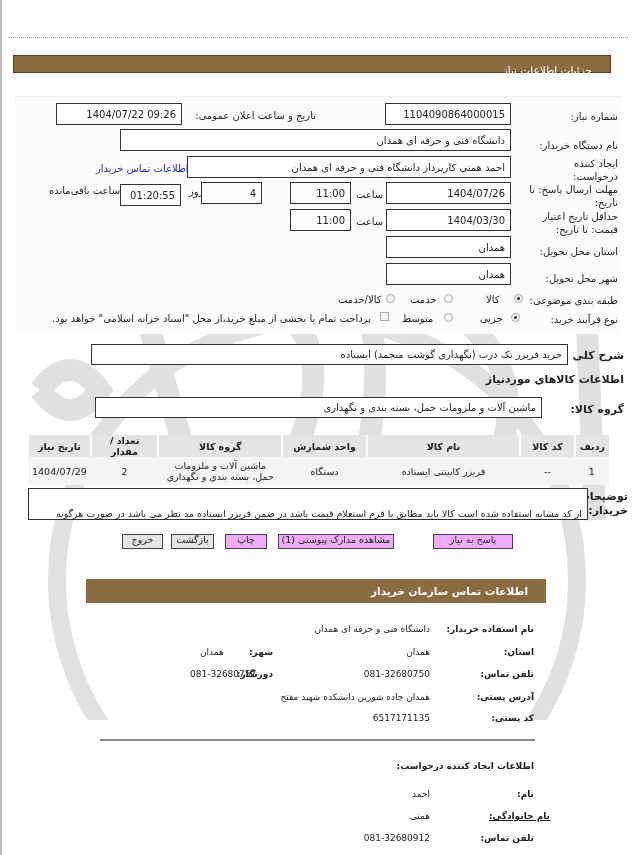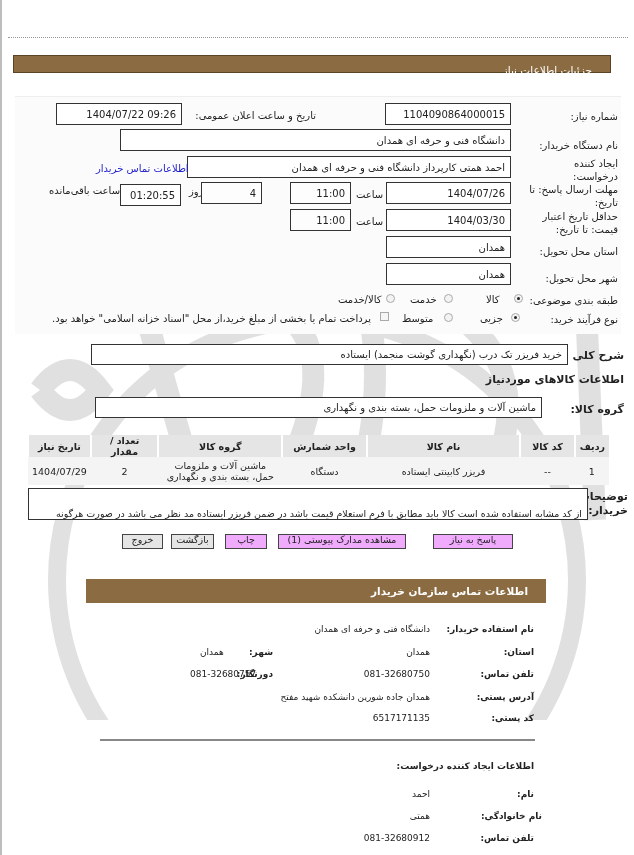--- a/index.html
+++ b/index.html
@@ -131,21 +131,21 @@
     </tr>
   </tbody>
 </table>
 
 <div class="lbl bold" style="right:6px; top:490px; width:36px; white-space:normal; font-size:11px; line-height:14px;">توضیحات خریدار:</div>
 <div class="box" style="left:28px; top:488px; width:560px; height:32px; white-space:normal; align-items:flex-start; padding-top:18px; line-height:13px; font-size:9.5px;">
   <span>از کد مشابه استفاده شده است کالا باید مطابق با فرم استعلام قیمت باشد در ضمن فریزر ایستاده مد نظر می باشد در صورت هرگونه سوالی با آقای همتی با شماره09182082309 تماس حاصل فرمایید.</span>
 </div>
 
 <div class="btn green" style="left:433px; top:534px; width:80px;">پاسخ به نیاز</div>
-<div class="btn green" style="left:278px; top:534px; width:128px;">مشاهده مدارک پیوستی (1)</div>
+<div class="btn green" style="left:278px; top:534px; width:116px;">مشاهده مدارک پیوستی (1)</div>
 <div class="btn green" style="left:225px; top:534px; width:42px;">چاپ</div>
 <div class="btn red" style="left:171px; top:534px; width:43px;">بازگشت</div>
 <div class="btn red" style="left:122px; top:534px; width:41px;">خروج</div>
 
 <div class="hdr-bar" style="left:86px; top:579px; width:460px; height:24px; border:none;">
   <span class="bold" style="top:6px; font-size:10.5px;">اطلاعات تماس سازمان خریدار</span>
 </div>
 
 <div class="row-l b" style="right:100px; top:624px;">نام استفاده خریدار:</div>
 <div class="row-l" style="right:204px; top:624px;">دانشگاه فنی و حرفه ای همدان</div>
@@ -164,16 +164,16 @@
 <div class="row-l" style="right:204px; top:692px;">همدان جاده شورین دانشکده شهید مفتح</div>
 
 <div class="row-l b" style="right:100px; top:713px;">کد پستی:</div>
 <div class="row-l" style="right:204px; top:713px;">6517171135</div>
 
 <div class="sep"></div>
 
 <div class="row-l b" style="right:100px; top:761px;">اطلاعات ایجاد کننده درخواست:</div>
 <div class="row-l b" style="right:100px; top:789px;">نام:</div>
 <div class="row-l" style="right:204px; top:789px;">احمد</div>
-<div class="row-l b" style="right:92px; top:811px;">نام خانوادگی:</div>
+<div class="row-l b" style="right:84px; top:811px;text-decoration:underline;">نام خانوادگی:</div>
 <div class="row-l" style="right:204px; top:811px;">همتی</div>
 <div class="row-l b" style="right:100px; top:833px;">تلفن تماس:</div>
 <div class="row-l" style="right:204px; top:833px; direction:ltr;">081-32680912</div>
 
 </body></html>

